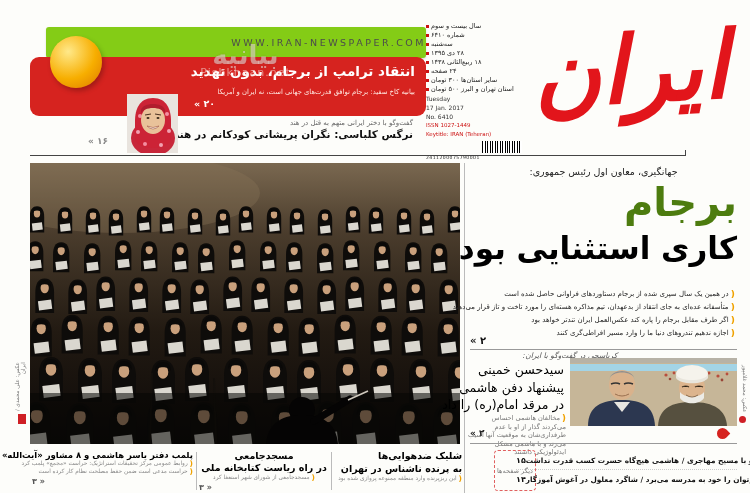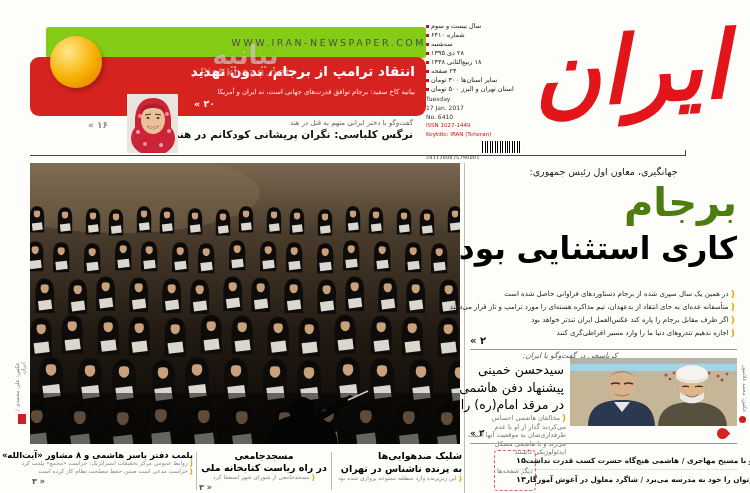--- a/index.html
+++ b/index.html
@@ -35,21 +35,21 @@
   .banner-subhead{position:absolute;right:11px;top:31px;color:#ffe9e2;font-size:6.8px;}
   .banner-page{position:absolute;left:164px;bottom:7px;color:#fff;font-weight:bold;font-size:9.5px;}
   .watermark{left:138px;top:40px;width:215px;text-align:center;z-index:8;pointer-events:none;}
   .watermark .fa{font-size:26px;font-weight:bold;color:rgba(235,230,225,.55);text-shadow:0 0 2px rgba(120,60,60,.3);}
   .watermark .en{font-size:11px;color:rgba(245,215,210,.6);letter-spacing:1px;margin-top:-4px;}
 
   
   .woman-photo{left:127px;top:94px;width:51px;height:59px;z-index:5;}
   .kal-kicker{right:337px;top:119px;text-align:right;font-size:7px;color:#666;}
   .kal-headline{right:337px;top:128px;text-align:right;font-size:10.5px;font-weight:bold;color:#101010;}
-  .kal-page{left:88px;top:120px;font-size:9px;color:#8a8a8a;font-weight:bold;}
+  .kal-page{left:88px;top:136px;font-size:9px;color:#8a8a8a;font-weight:bold;}
 
   
   .vdiv{left:464px;top:163px;width:1px;height:330px;background:#bbb;}
 
   
   .choir{left:30px;top:163px;width:430px;height:281px;background:#171310;overflow:hidden;}
   .choir svg{display:block;}
   .vcredit-left{left:14px;top:362px;width:10px;height:52px;writing-mode:vertical-rl;transform:rotate(180deg);
                 font-size:5.5px;color:#777;}
   .red-sq{left:18px;top:414px;width:8px;height:10px;background:#cf1f25;}
@@ -279,21 +279,21 @@
 
   </div>
   <div class="abs vcredit-left rtl">عکس: علی محمدی / ایران</div>
   <div class="abs red-sq"></div>
 
   <div class="abs lead-kicker rtl nw">جهانگیری، معاون اول رئیس جمهوری:</div>
   <div class="abs lead-h1 rtl">برجام</div>
   <div class="abs lead-h2 rtl nw">کاری استثنایی بود</div>
   <div class="abs lead-bullets rtl">
     <div class="b nw"><span class="mark">(</span> <span>در همین یک سال سپری شده از برجام دستاوردهای فراوانی حاصل شده است</span></div>
-    <div class="b nw"><span class="mark">(</span> <span>متأسفانه عده‌ای به جای انتقاد از بدعهدان، تیم مذاکره هسته‌ای را مورد ترامپ و تاز قرار می‌دهند</span></div>
+    <div class="b nw"><span class="mark">(</span> <span>متأسفانه عده‌ای به جای انتقاد از بدعهدان، تیم مذاکره هسته‌ای را مورد تاخت و تاز قرار می‌دهند</span></div>
     <div class="b nw"><span class="mark">(</span> <span>اگر طرف مقابل برجام را پاره کند عکس‌العمل ایران تندتر خواهد بود</span></div>
     <div class="b nw"><span class="mark">(</span> <span>اجازه ندهیم تندروهای دنیا ما را وارد مسیر افراطی‌گری کنند</span></div>
   </div>
   <div class="abs lead-page">« ۲</div>
   <div class="abs rule2"></div>
 
   <div class="abs kh-kicker rtl nw">کرباسچی در گفت‌وگو با ایران:</div>
   <div class="abs kh-headline rtl">
     <div class="nw">سیدحسن خمینی</div>
     <div class="nw">پیشنهاد دفن هاشمی</div>

